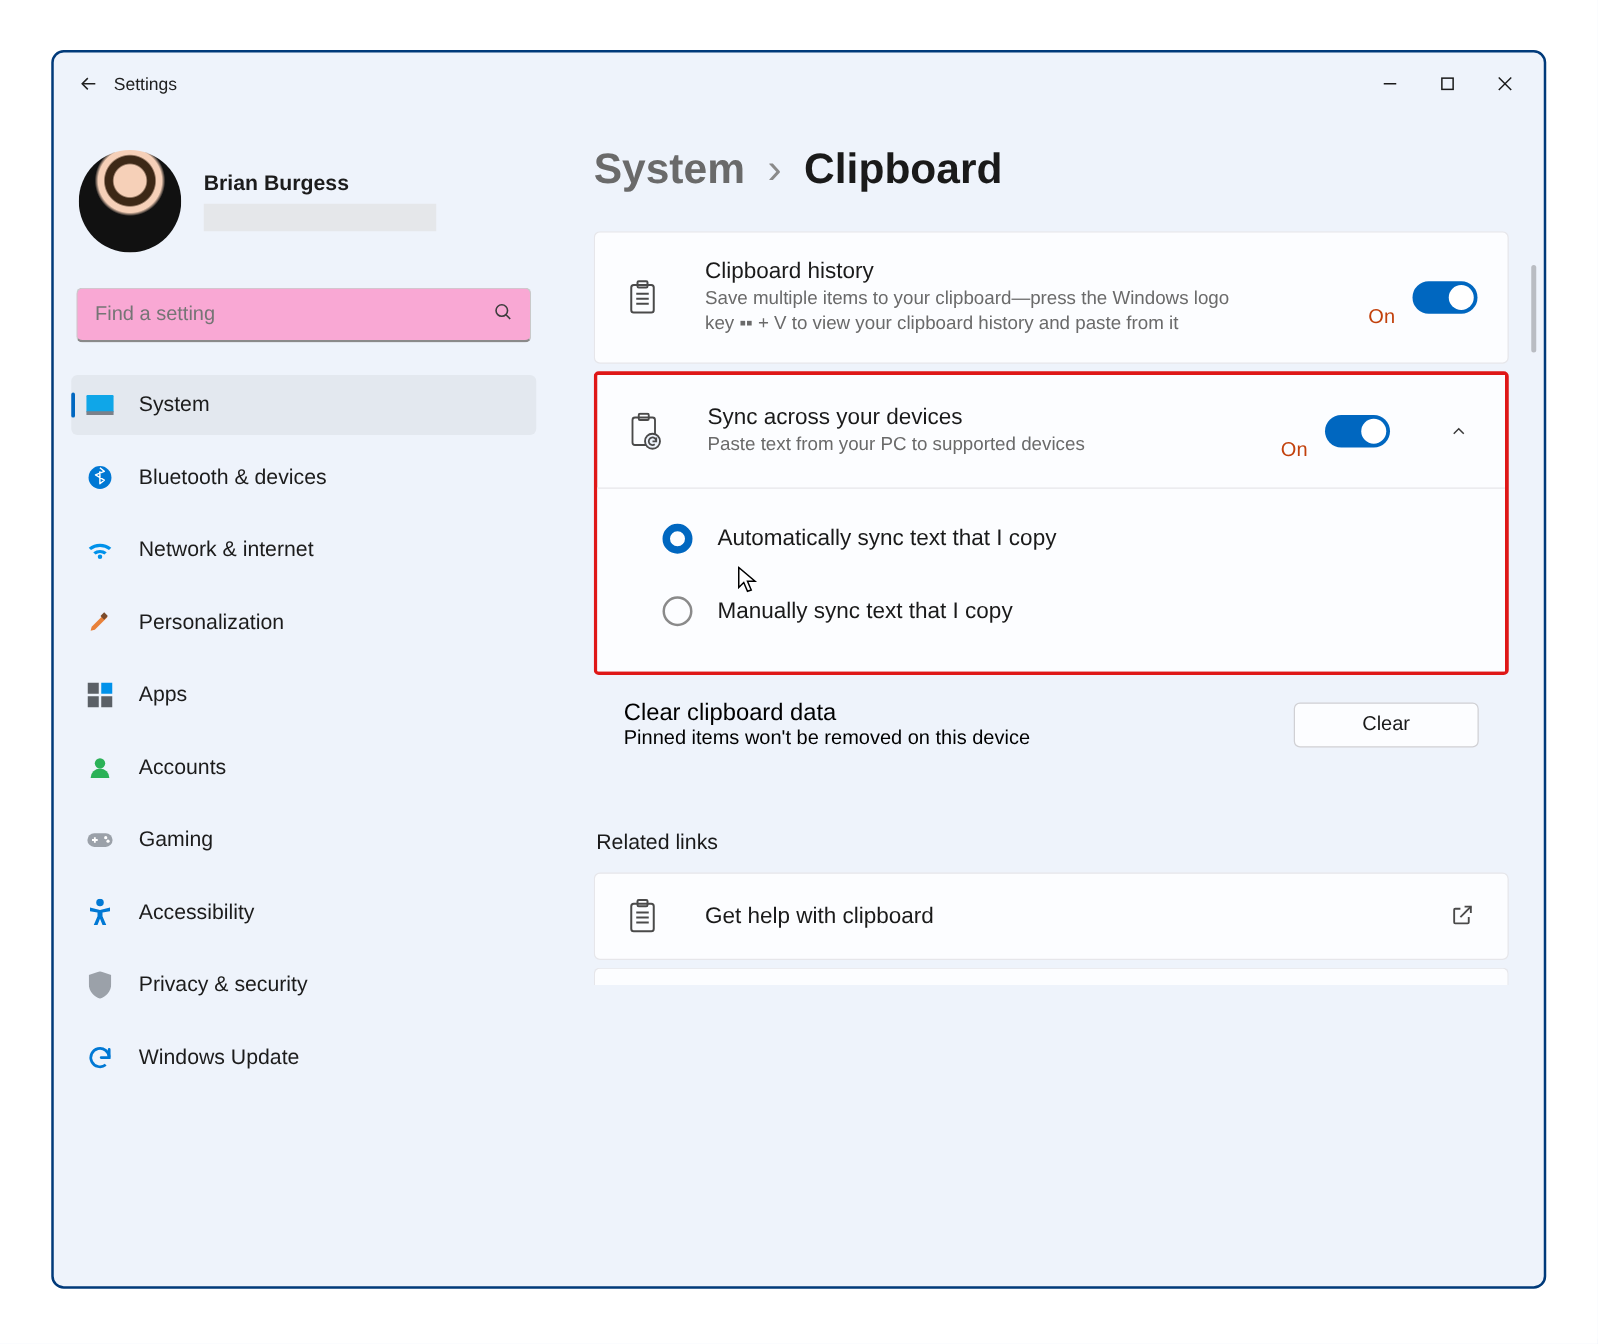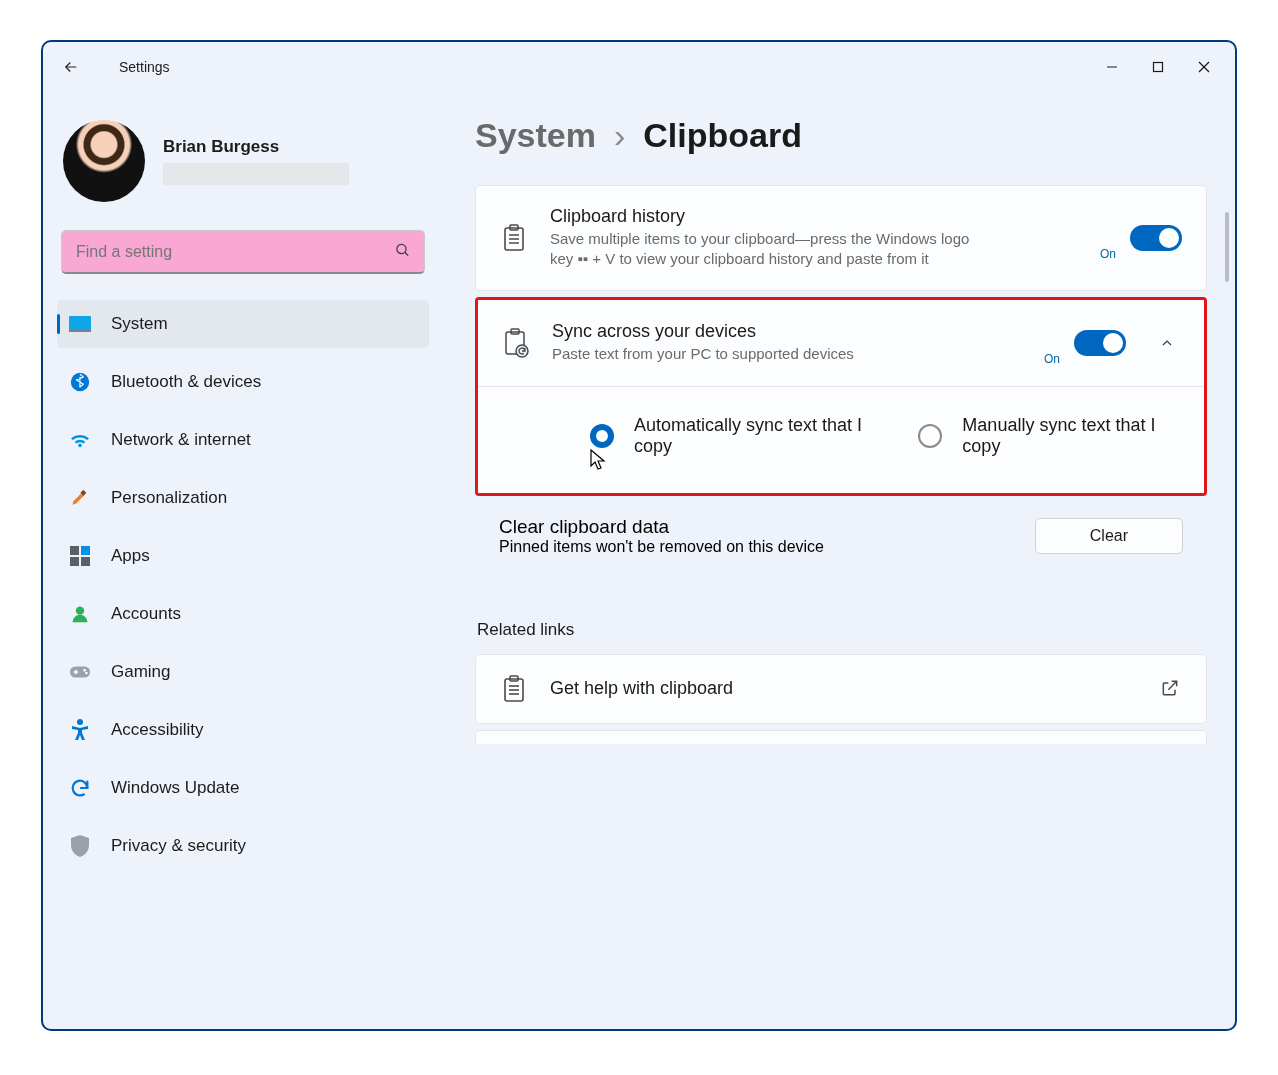--- a/index.html
+++ b/index.html
@@ -28,21 +28,21 @@
     padding: 0 8px;
   }
   .titlebar .back {
     width: 40px; height: 40px;
     display:flex;align-items:center;justify-content:center;
     cursor:pointer;
     color:#202020;
   }
   .titlebar .title {
     font-size: 14px;
-    margin-left: 28px;
+    margin-left: 0;
     color:#202020;
   }
   .win-controls {
     margin-left:auto;
     display:flex;
   }
   .win-controls .ctl {
     width: 46px; height: 32px;
     display:flex;align-items:center;justify-content:center;
     cursor:pointer;
@@ -153,33 +153,33 @@
   }
   .card {
     background:#fcfdff;
     border:1px solid #e6e6ea;
     border-radius:5px;
     margin-bottom: 6px;
   }
   .row {
     display:flex;
     align-items:center;
-    gap:22px;
+    gap:36px;
     padding: 20px 24px;
   }
   .row .lead-ic {
     width:28px;height:28px;flex-shrink:0;
     display:flex;align-items:center;justify-content:center;
     color:#4a4a4a;
   }
   .row .txt { flex:1; }
   .row .ttl { font-size:18px; color:#1a1a1a; }
   .row .sub { font-size:15px; color:#6a6a6a; margin-top:2px; line-height:1.35; max-width: 420px;}
   .toggle-wrap { display:flex; align-items:center; gap:14px; }
-  .toggle-label { font-size:12px; color:#0369a1;margin-top:32px; }
+  .toggle-label { font-size:16px; color:#c2410c;margin-top:32px; }
   .toggle {
     width:52px; height:26px;
     background:#0067c0;
     border-radius:13px;
     position:relative;
     cursor:pointer;
   }
   .toggle::after {
     content:"";
     position:absolute;
@@ -197,22 +197,22 @@
   }
   
   .hl {
     border:3px solid #df1717;
     border-radius:4px;
     margin-bottom:6px;
   }
   .hl .card { border:none; margin:0; border-radius:0; }
   .radios {
     border-top:1px solid #e6e6ea;
-    padding: 28px 24px 36px 112px;
-    display:flex; flex-direction:row; gap:34px;
+    padding: 28px 24px 36px 52px;
+    display:flex; flex-direction:column; gap:34px;
     background:#fcfdff;
     position:relative;
   }
   .radio {
     display:flex; align-items:center; gap:20px;
     font-size:18px; color:#1a1a1a;
     cursor:pointer;
   }
   .radio .dot {
     width:24px;height:24px;border-radius:50%;
@@ -385,34 +385,34 @@
           <span class="ic">
             <svg width="20" height="22" viewBox="0 0 20 22" fill="#0078d4">
                 <circle cx="10" cy="3" r="3"></circle>
                 <path d="M2 7l8 2 8-2v3l-6 1v3l3 7h-3l-2-5-2 5H5l3-7v-3L2 10z"></path>
               </svg>
           </span>
           <span>Accessibility</span>
         </div>
         <div class="nav-item">
           <span class="ic">
+            <svg width="18" height="22" viewBox="0 0 18 22">
+                <path d="M9 0l9 3v7c0 6-4 10-9 12C4 20 0 16 0 10V3z" fill="#9ba1a9"></path>
+              </svg>
+          </span>
+          <span>Privacy &amp; security</span>
+        </div>
+        <div class="nav-item">
+          <span class="ic">
             <svg width="22" height="22" viewBox="0 0 24 24" fill="none" stroke="#0078d4" stroke-width="2.4">
                 <path d="M20 12a8 8 0 10-3 6.3"></path>
                 <path d="M20 5v7h-7" stroke-linecap="round"></path>
               </svg>
           </span>
           <span>Windows Update</span>
-        </div>
-        <div class="nav-item">
-          <span class="ic">
-            <svg width="18" height="22" viewBox="0 0 18 22">
-                <path d="M9 0l9 3v7c0 6-4 10-9 12C4 20 0 16 0 10V3z" fill="#9ba1a9"></path>
-              </svg>
-          </span>
-          <span>Privacy &amp; security</span>
         </div>
       </div>
     </div>
 
     <div class="main">
       <div class="breadcrumb">
         <span class="crumb-parent">System</span>
         <span class="sep">›</span>
         <span>Clipboard</span>
       </div>

